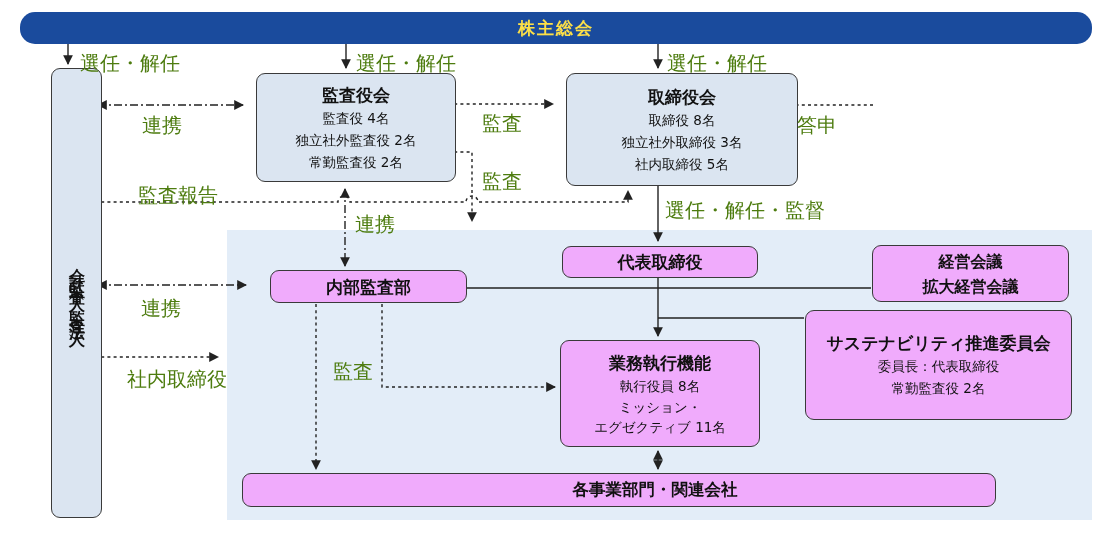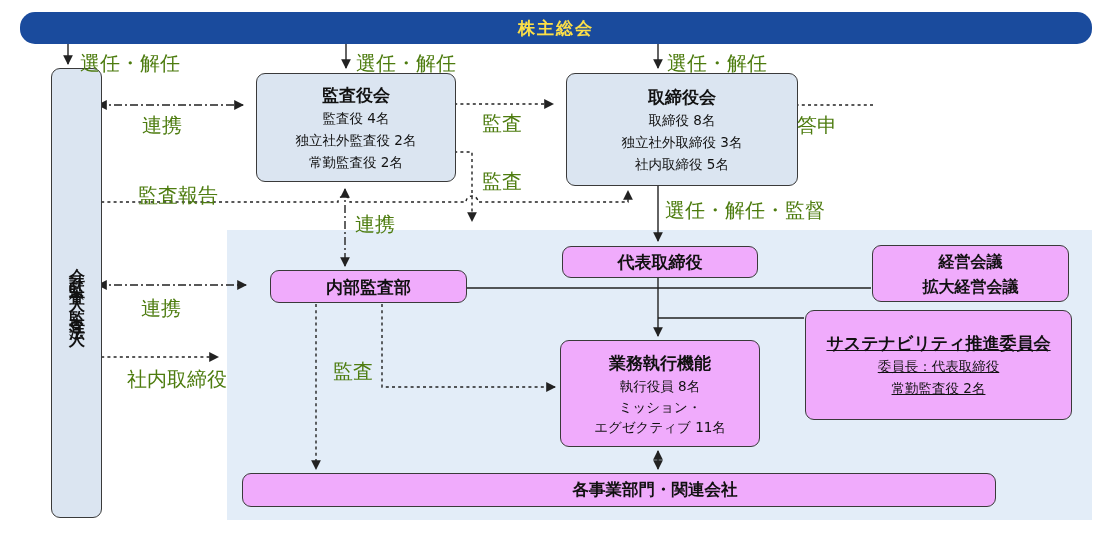--- a/index.html
+++ b/index.html
@@ -92,21 +92,21 @@
 
   <div class="node" style="left:872px;top:245px;width:197px;height:57px;">
     <span class="t2">経営会議</span>
     <span class="t2">拡大経営会議</span>
   </div>
 
   <div class="node" style="left:250px;top:270px;width:197px;height:33px;margin-left:20px;">
     <span class="t">内部監査部</span>
   </div>
 
-  <div class="node" style="left:805px;top:310px;width:267px;height:110px;text-decoration:underline;">
+  <div class="node" style="left:805px;top:310px;width:267px;height:110px;">
     <span class="t">サステナビリティ推進委員会</span>
     <span class="l">委員長：代表取締役</span>
     <span class="l">常勤監査役 2名</span>
   </div>
 
   <div class="node" style="left:560px;top:340px;width:200px;height:107px;">
     <span class="t">業務執行機能</span>
     <span class="l">執行役員 8名</span>
     <span class="ls">ミッション・</span>
     <span class="ls">エグゼクティブ 11名</span>

